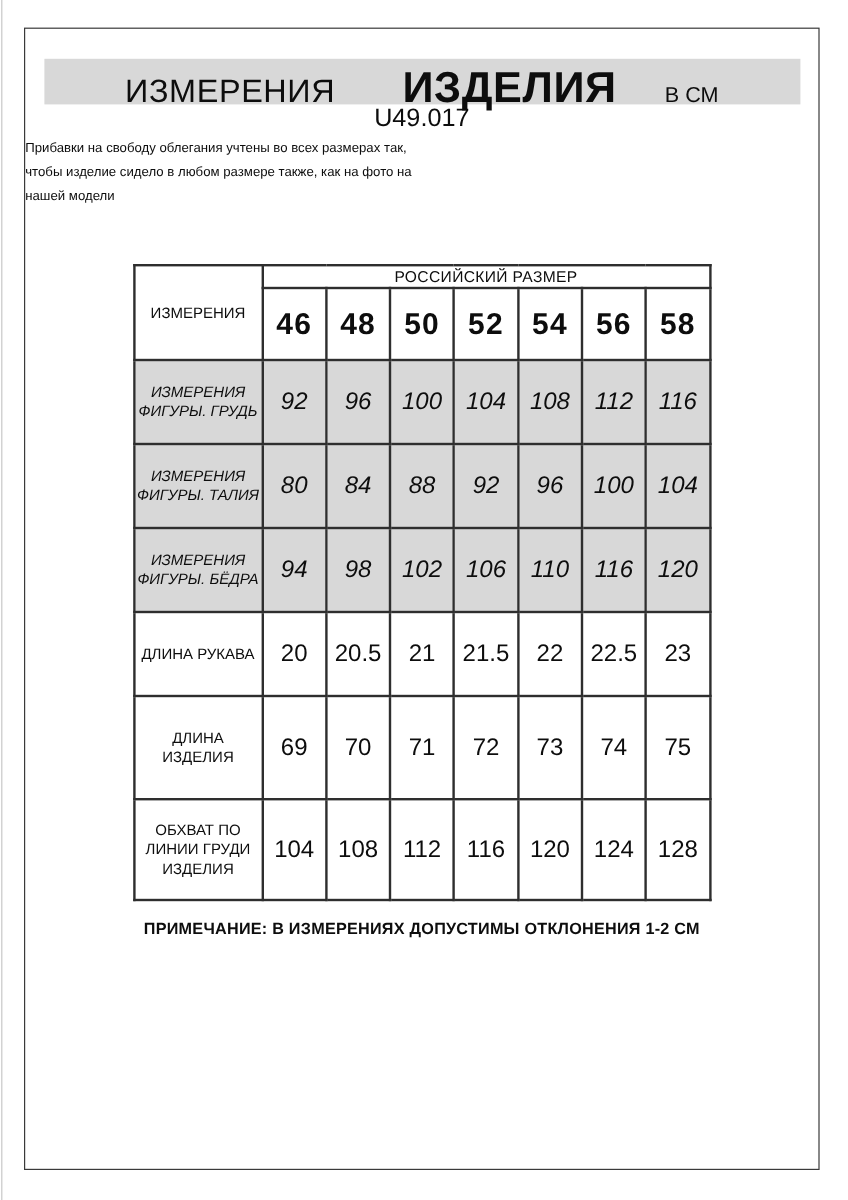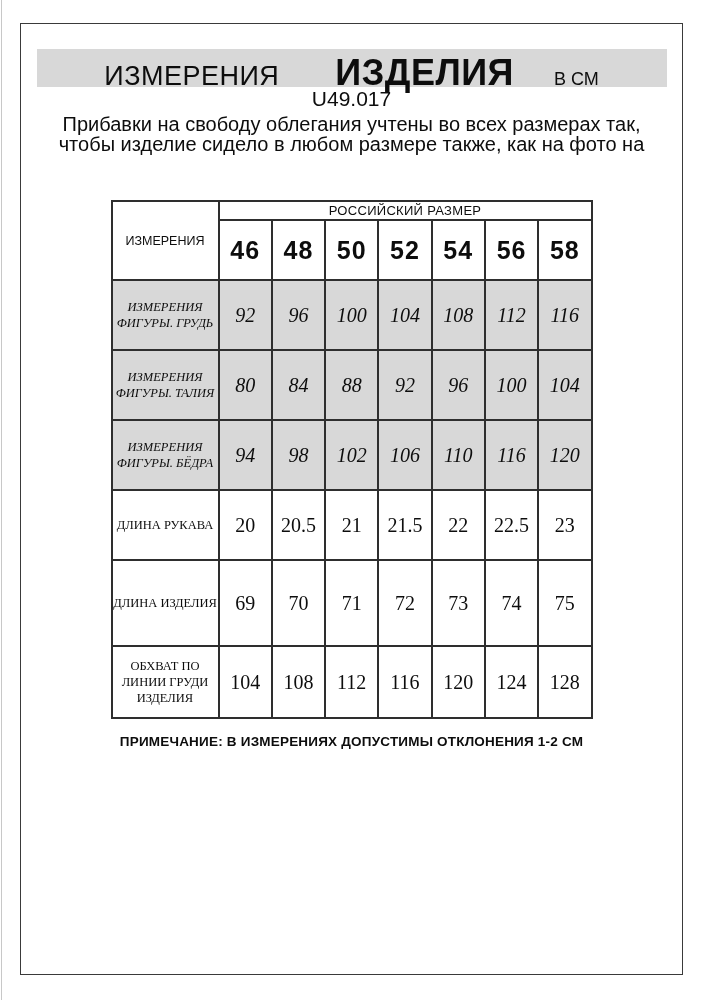--- a/index.html
+++ b/index.html
@@ -46,45 +46,44 @@
   }
   .banner .t1 { font-size: 27px; letter-spacing: 0.5px; }
   .banner .t2 { font-size: 36px; font-weight: bold; letter-spacing: 0.5px; margin-left: 16px; }
   .banner .t3 { font-size: 18px; }
   .article {
     text-align: center;
     font-size: 21px;
   }
   .desc {
     margin-top: 3px;
-    text-align: center;
-    font-size: 20px;
+    font-size: 11px;
     line-height: 20px;
   }
   table.size-table {
     border-collapse: collapse;
     table-layout: fixed;
     width: 482px;
     margin: 46px auto 0;
   }
   table.size-table td {
     border: 2px solid var(--border, #2e2e2e);
     text-align: center;
     vertical-align: middle;
     padding: 0;
     overflow: hidden;
   }
   tr.group-row { height: 19px; }
   td.group { font-size: 13px; letter-spacing: 0.3px; }
   tr.sizes-row { height: 60px; }
   tr.sizes-row td.size { font-size: 25px; font-weight: bold; letter-spacing: 1px; }
   td.corner { font-size: 12.5px; }
-  tr.data-row { height: 70px; font-family: Liberation Serif, serif; }
+  tr.data-row { height: 70px; }
   tr.r-item-length { height: 86px; }
-  tr.r-girth { height: 72px; }
+  tr.r-girth { height: 84px; }
   td.lbl { font-size: 12.5px; line-height: 1.3; padding: 0 1px; }
   td.val { font-size: 20px; margin-top: 42px; }
   tr.shaded td { background: var(--shaded, #d8d8d8); font-style: italic; }
   .note {
     margin-top: 15px;
     text-align: center;
     font-size: 13.5px;
     font-weight: bold;
     letter-spacing: 0.2px;
   }
@@ -100,20 +99,21 @@
     <span class="t1">ИЗМЕРЕНИЯ</span>
     <span class="t2">ИЗДЕЛИЯ</span>
     <span class="t3">В СМ</span>
   </div>
 
   <div class="article">U49.017</div>
 
   <div class="desc">
     <div>Прибавки на свободу облегания учтены во всех размерах так,</div>
     <div>чтобы изделие сидело в любом размере также, как на фото на</div>
+    <div>нашей модели</div>
   </div>
 
   <table class="size-table">
     <colgroup>
       <col style="width:107px">
       <col span="7">
     </colgroup>
     <tbody>
       <tr class="group-row">
         <td class="corner" rowspan="2">ИЗМЕРЕНИЯ</td>

